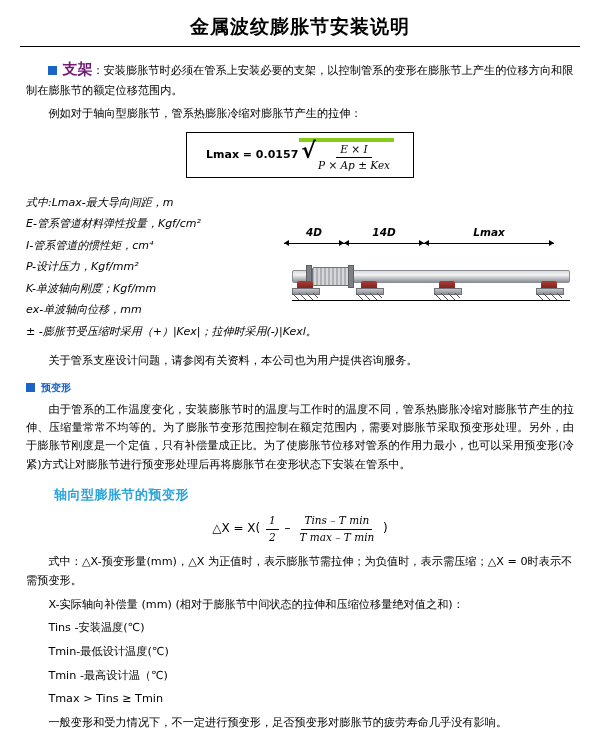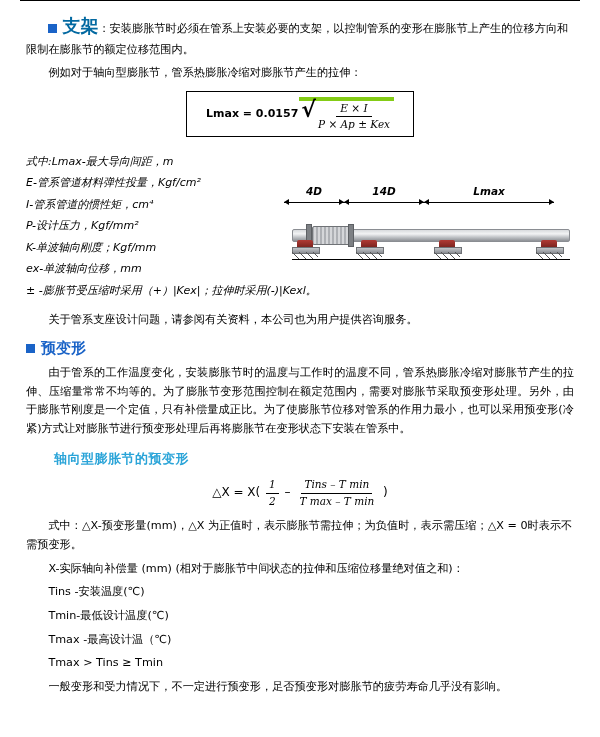--- a/index.html
+++ b/index.html
@@ -41,21 +41,21 @@
   }
   p.para {
     margin: 0 0 6px 0;
     line-height: 1.65;
     text-align: justify;
     font-size: 11.2px;
     text-indent: 2em;
   }
   .sec-head {
     margin: 10px 0 6px 0;
-    font-size: 15px;
+    font-size: 10px;
     font-weight: bold;
     color: #1a63c7;
     display: flex;
     align-items: center;
     gap: 6px;
   }
   .sec-head .sq {
     display: inline-block;
     width: 9px;
     height: 9px;
@@ -71,22 +71,22 @@
   .inline-head .sq {
     display: inline-block;
     width: 9px;
     height: 9px;
     background: #1a63c7;
     margin-right: 5px;
     position: relative;
     top: 1px;
   }
   .inline-head b {
-    color: #0369a1;
-    font-size: 18px;
+    color: #701a75;
+    font-size: 15px;
   }
   .sub-head {
     color: #2aa4d8;
     font-size: 13px;
     font-weight: bold;
     margin: 12px 0 8px 28px;
     letter-spacing: 0.5px;
   }
   .formula-box {
     margin: 8px auto 10px auto;
@@ -291,20 +291,21 @@
     font-size: 11.2px;
     line-height: 1.75;
     text-indent: 2em;
   }
 </style>
 </head>
 <body>
 
 <div class="page">
 
+  <div class="doc-title">金属波纹膨胀节安装说明</div>
   <div class="title-rule"></div>
 
   <div class="content">
 
     <p class="inline-head">
       <span class="sq"></span><b>支架</b>：<span>安装膨胀节时必须在管系上安装必要的支架，以控制管系的变形在膨胀节上产生的位移方向和限制在膨胀节的额定位移范围内。</span>
     </p>
 
     <p class="para">例如对于轴向型膨胀节，管系热膨胀冷缩对膨胀节产生的拉伸：</p>
 
@@ -396,18 +397,18 @@
         <span class="num">Tins – T min</span>
         <span class="den">T max – T min</span>
       </span>
       <span>)</span>
     </div>
 
     <p class="list-line">式中：△X-预变形量(mm)，△X 为正值时，表示膨胀节需拉伸；为负值时，表示需压缩；△X = 0时表示不需预变形。</p>
     <p class="list-line">X-实际轴向补偿量 (mm) (相对于膨胀节中间状态的拉伸和压缩位移量绝对值之和)：</p>
     <p class="list-line">Tins -安装温度(℃)</p>
     <p class="list-line">Tmin-最低设计温度(℃)</p>
-    <p class="list-line">Tmax -最高设计温（℃)</p>
+    <p class="list-line">Tmin -最高设计温（℃)</p>
     <p class="list-line">Tmax &gt; Tins ≥ Tmin</p>
     <p class="list-line">一般变形和受力情况下，不一定进行预变形，足否预变形对膨胀节的疲劳寿命几乎没有影响。</p>
 
   </div>
 </div>
 
 </body></html>

